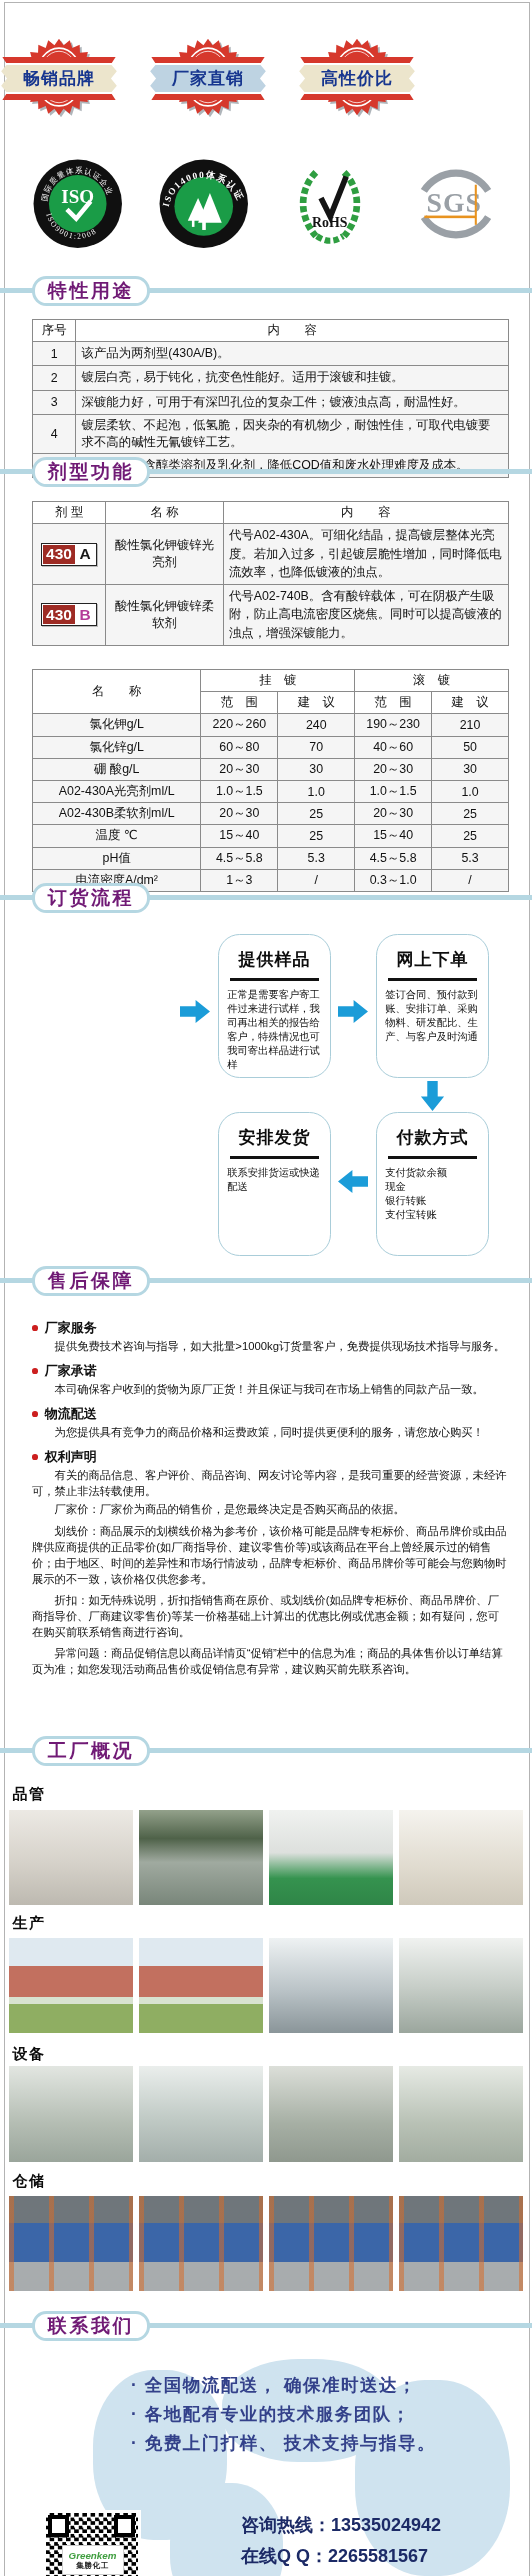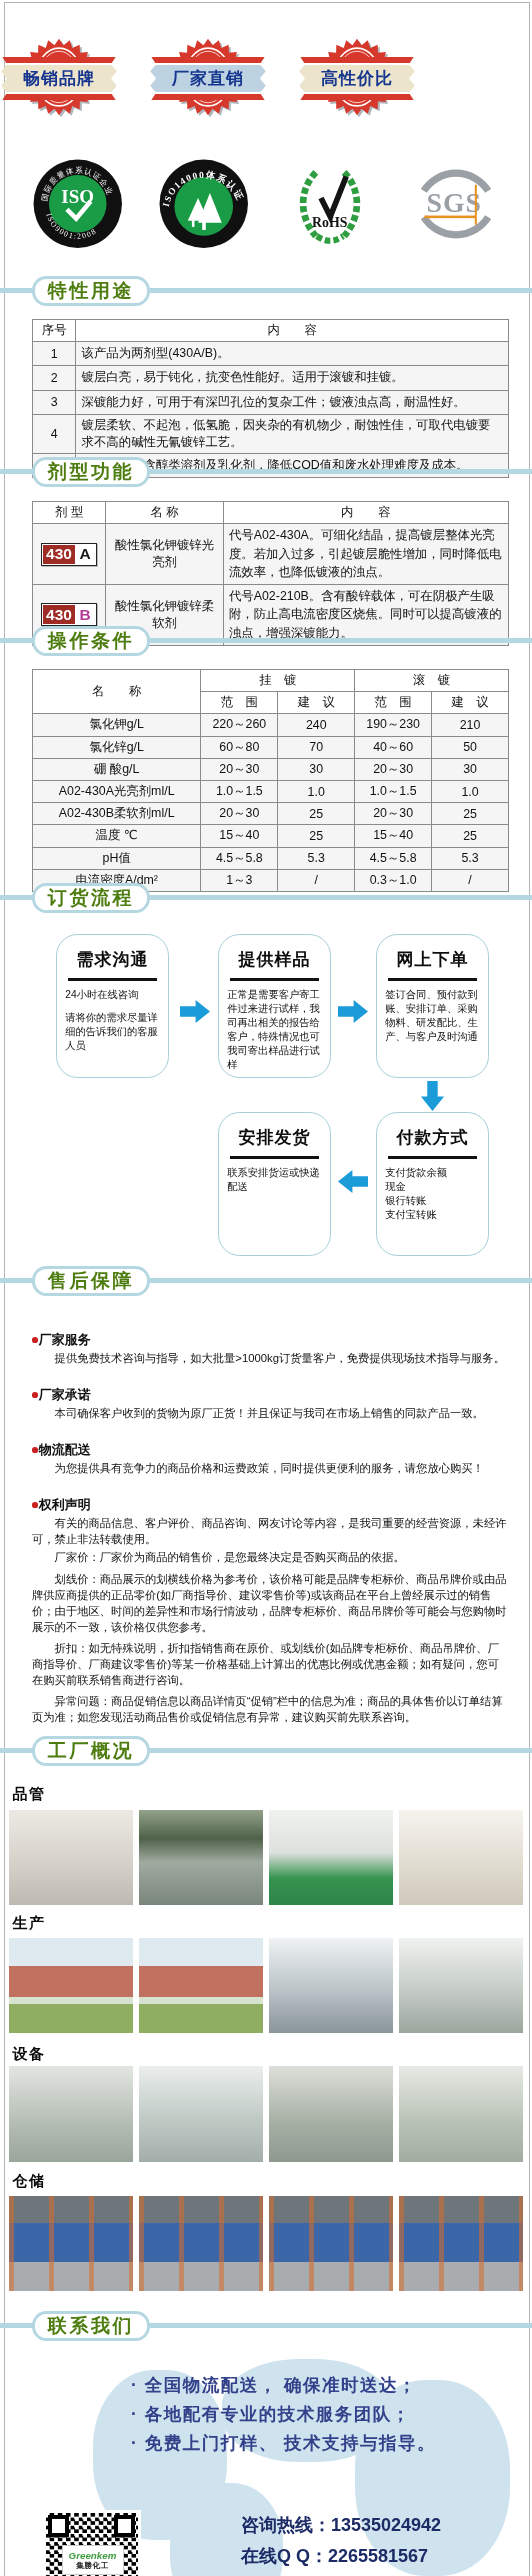--- a/index.html
+++ b/index.html
@@ -20,21 +20,21 @@
 
   
   .certs{position:absolute;top:155px;left:0;width:533px;height:98px;display:flex;justify-content:center;align-items:center;gap:36px;}
   .cert{width:90px;height:90px;}
   .cert text{font-family:"Liberation Serif","DejaVu Serif",serif;}
 
   
   .sec-sep{position:absolute;left:0;width:533px;height:31px;}
   .sec-sep .line{position:absolute;left:0;right:0;top:12.4px;height:4.6px;background:#b5d7e2;}
   .sec-sep .pill{position:absolute;left:32px;top:0;width:112px;height:24px;background:#fff;border:3.1px solid #b5d7e2;border-radius:14.4px;
-    display:flex;align-items:center;justify-content:center;font-size:19px;font-weight:bold;color:#4d7c0f;letter-spacing:2.6px;}
+    display:flex;align-items:center;justify-content:center;font-size:19px;font-weight:bold;color:#701a75;letter-spacing:2.6px;}
 
   
   table{border-collapse:collapse;table-layout:fixed;}
   .tbl{position:absolute;left:32px;width:477px;font-size:12.4px;}
   .tbl th,.tbl td{border:0.5px solid #8a8a8a;padding:2.1px 5.2px;}
   .tbl th{background:#fff;font-weight:normal;text-align:center;}
   .tbl td{background:#f5f5f5;}
   #features-table th{height:16.5px;margin-top:35px;}
   #features-table td{height:19px;}
   #features-table td.no{width:32px;text-align:center;}
@@ -65,21 +65,21 @@
   .arrow.right{width:30px;height:29px;clip-path:polygon(0 32%,52% 32%,52% 10%,100% 50%,52% 90%,52% 68%,0 68%);}
   .arrow.down{width:29px;height:30px;clip-path:polygon(32% 0,68% 0,68% 52%,90% 52%,50% 100%,10% 52%,32% 52%);}
   .arrow.left{width:30px;height:29px;clip-path:polygon(100% 32%,48% 32%,48% 10%,0 50%,48% 90%,48% 68%,100% 68%);}
   .ar1{left:180px;top:63px;}
   .ar2{left:338px;top:63px;}
   .ar3{left:418px;top:147px;}
   .ar4{left:338px;top:233px;}
 
   
   .aftersales{position:absolute;left:32px;top:1311px;width:475px;}
-  .as-title{display:flex;align-items:center;gap:1px;font-size:13px;font-weight:bold;height:16px;margin-top:21px;}
+  .as-title{display:flex;align-items:center;gap:7px;font-size:13px;font-weight:bold;height:16px;margin-top:9px;}
   .as-title .dot{width:5.7px;height:5.7px;border-radius:50%;background:#cc1f1f;flex:0 0 auto;}
   .as-para{font-size:11.3px;line-height:16px;text-indent:2em;margin-top:2.1px;color:#111;}
   .as-para.gap{margin-top:5.2px;}
 
   
   .fa-label{position:absolute;left:12.4px;font-size:15px;font-weight:bold;color:#0d0d0d;letter-spacing:1.5px;}
   .fa-row{position:absolute;left:9.3px;width:514px;display:flex;gap:6.2px;}
   .photo{flex:1;height:100%;}
   .g0{background:linear-gradient(180deg,#ece9e4,#d6d2ca 55%,#bdb9b0);}
   .g1{background:linear-gradient(180deg,#93a18b 0%,#4f6249 30%,#a0aaa0 55%,#79867a 100%);}
@@ -252,29 +252,25 @@
             </span></td>
           <td class="c-name">酸性氯化钾镀锌光亮剂</td>
           <td class="c-cont">代号A02-430A。可细化结晶，提高镀层整体光亮度。若加入过多，引起镀层脆性增加，同时降低电流效率，也降低镀液的浊点。</td>
         </tr>
         <tr>
           <td class="c-type"><span class="f-badge">
               <span class="f-num">430</span>
               <span class="f-letter" style="color: rgb(180, 58, 151);">B</span>
             </span></td>
           <td class="c-name">酸性氯化钾镀锌柔软剂</td>
-          <td class="c-cont">代号A02-210B。含有酸锌载体，可在阴极产生吸附，防止高电流密度区烧焦。同时可以提高镀液的浊点，增强深镀能力。</td>
+          <td class="c-cont">代号A02-740B。含有酸锌载体，可在阴极产生吸附，防止高电流密度区烧焦。同时可以提高镀液的浊点，增强深镀能力。</td>
         </tr>
       </tbody>
   </table>
 
-  <div class="sec-sep" style="top:626px;">
-    <div class="line"></div>
-    <div class="pill">操作条件</div>
-  </div>
   <table class="tbl" id="operating-table" style="top:669px;">
     <thead>
       <tr>
         <th class="c-n" rowspan="2">名　　称</th>
         <th colspan="2">挂　镀</th>
         <th colspan="2">滚　镀</th>
       </tr>
       <tr>
         <th>范　围</th>
         <th>建　议</th>
@@ -344,27 +340,20 @@
 
   <div class="sec-sep" style="top:883px;">
     <div class="line"></div>
     <div class="pill">订货流程</div>
   </div>
   <div class="flow-area">
     <div class="arrow right ar1"></div>
     <div class="arrow right ar2"></div>
     <div class="arrow down ar3"></div>
     <div class="arrow left ar4"></div>
-  <div class="flow-card pos-need">
-        <div class="flow-title">需求沟通</div>
-        <div class="flow-rule"></div>
-        <div class="flow-line">24小时在线咨询</div>
-        <div class="flow-line spacer"></div>
-        <div class="flow-line">请将你的需求尽量详细的告诉我们的客服人员</div>
-      </div>
       <div class="flow-card pos-order">
         <div class="flow-title">网上下单</div>
         <div class="flow-rule"></div>
         <div class="flow-line">签订合同、预付款到账、安排订单、采购物料、研发配比、生产、与客户及时沟通</div>
       </div>
       <div class="flow-card pos-sample">
         <div class="flow-title">提供样品</div>
         <div class="flow-rule"></div>
         <div class="flow-line">正常是需要客户寄工件过来进行试样，我司再出相关的报告给客户，特殊情况也可我司寄出样品进行试样</div>
       </div>

